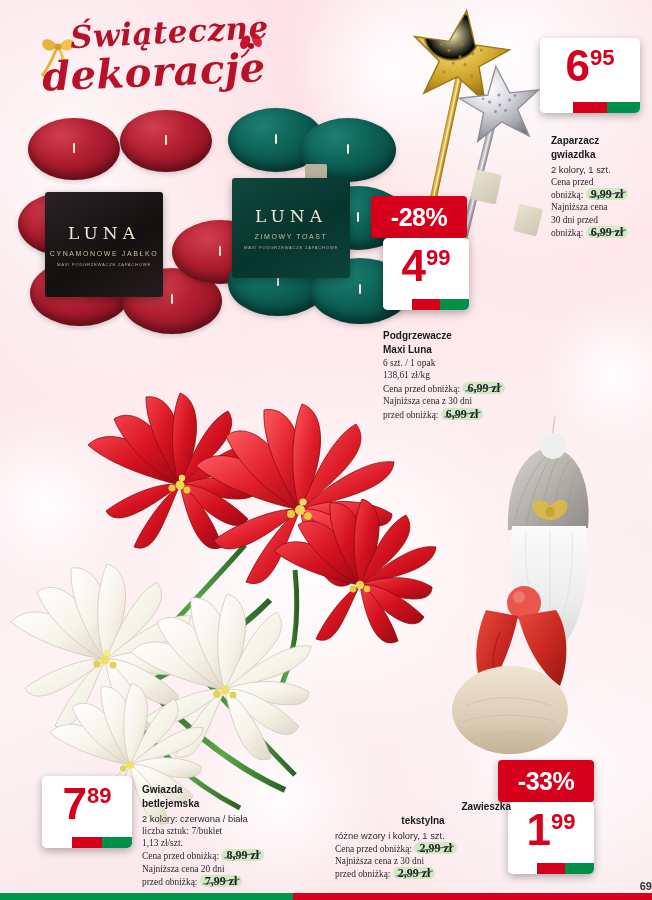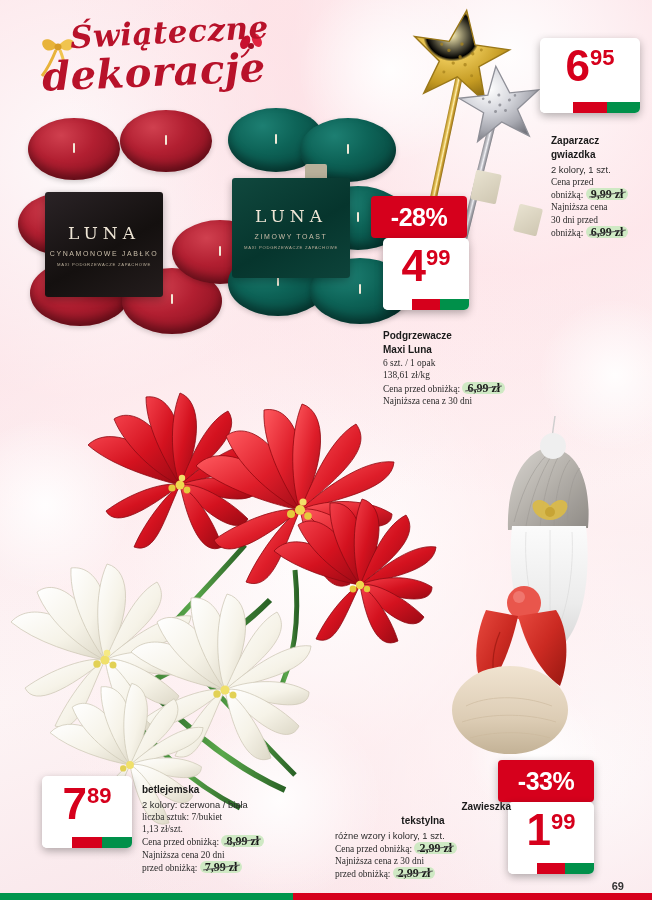--- a/index.html
+++ b/index.html
@@ -195,21 +195,21 @@
     position:relative;
   }
   .oldprice::after {
     content:"";
     position:absolute; left:3px; right:3px; top:50%;
     height:1px; background:#555; transform:rotate(-8deg);
   }
 
   
   .pagenum {
-    position:absolute; right:28px; bottom:8px;
+    position:absolute; right:0; bottom:8px;
     font-size:11px; color:#333; font-weight:bold;
   }
   .bottom-bar {
     position:absolute; left:0; right:0; bottom:0; height:7px;
     background: linear-gradient(90deg,#00954d 0%, #00954d 45%, #d6001c 45%, #d6001c 100%);
   }
 </style>
 </head>
 <body>
 
@@ -390,20 +390,24 @@
 <div class="prod" style="left:383px;top:329px;width:230px;">
   <div class="title">Podgrzewacze</div>
   <div class="title">Maxi Luna</div>
   <div class="lines">6 szt. / 1 opak</div>
   <div class="lines">138,61 zł/kg</div>
   <div class="lines">
     <span>Cena przed obniżką:</span>
     <span class="oldprice">6,99 zł</span>
   </div>
   <div class="lines">Najniższa cena z 30 dni</div>
+  <div class="lines">
+    <span>przed obniżką:</span>
+    <span class="oldprice">6,99 zł</span>
+  </div>
 </div>
 
 <svg width="420" height="340" style="position:absolute;left:60px;top:370px;">
   <defs>
     <linearGradient id="redp" x1="0" y1="0" x2="1" y2="1">
       <stop offset="0%" stop-color="#f3404a"></stop>
       <stop offset="50%" stop-color="#d4121f"></stop>
       <stop offset="100%" stop-color="#990a14"></stop>
     </linearGradient>
     <linearGradient id="redp2" x1="0" y1="0" x2="1" y2="1">
@@ -617,20 +621,21 @@
     <span class="pt-dec">89</span>
   </div>
   <div class="pt-flag">
       <span class="w"></span>
       <span class="r"></span>
       <span class="g"></span>
     </div>
 </div>
 
 <div class="prod" style="left:142px;top:783px;width:220px;">
+  <div class="title">Gwiazda</div>
   <div class="title">betlejemska</div>
   <div class="desc">2 kolory: czerwona / biała</div>
   <div class="lines">liczba sztuk: 7/bukiet</div>
   <div class="lines">1,13 zł/szt.</div>
   <div class="lines">
     <span>Cena przed obniżką:</span>
     <span class="oldprice">8,99 zł</span>
   </div>
   <div class="lines">Najniższa cena 20 dni</div>
   <div class="lines">

